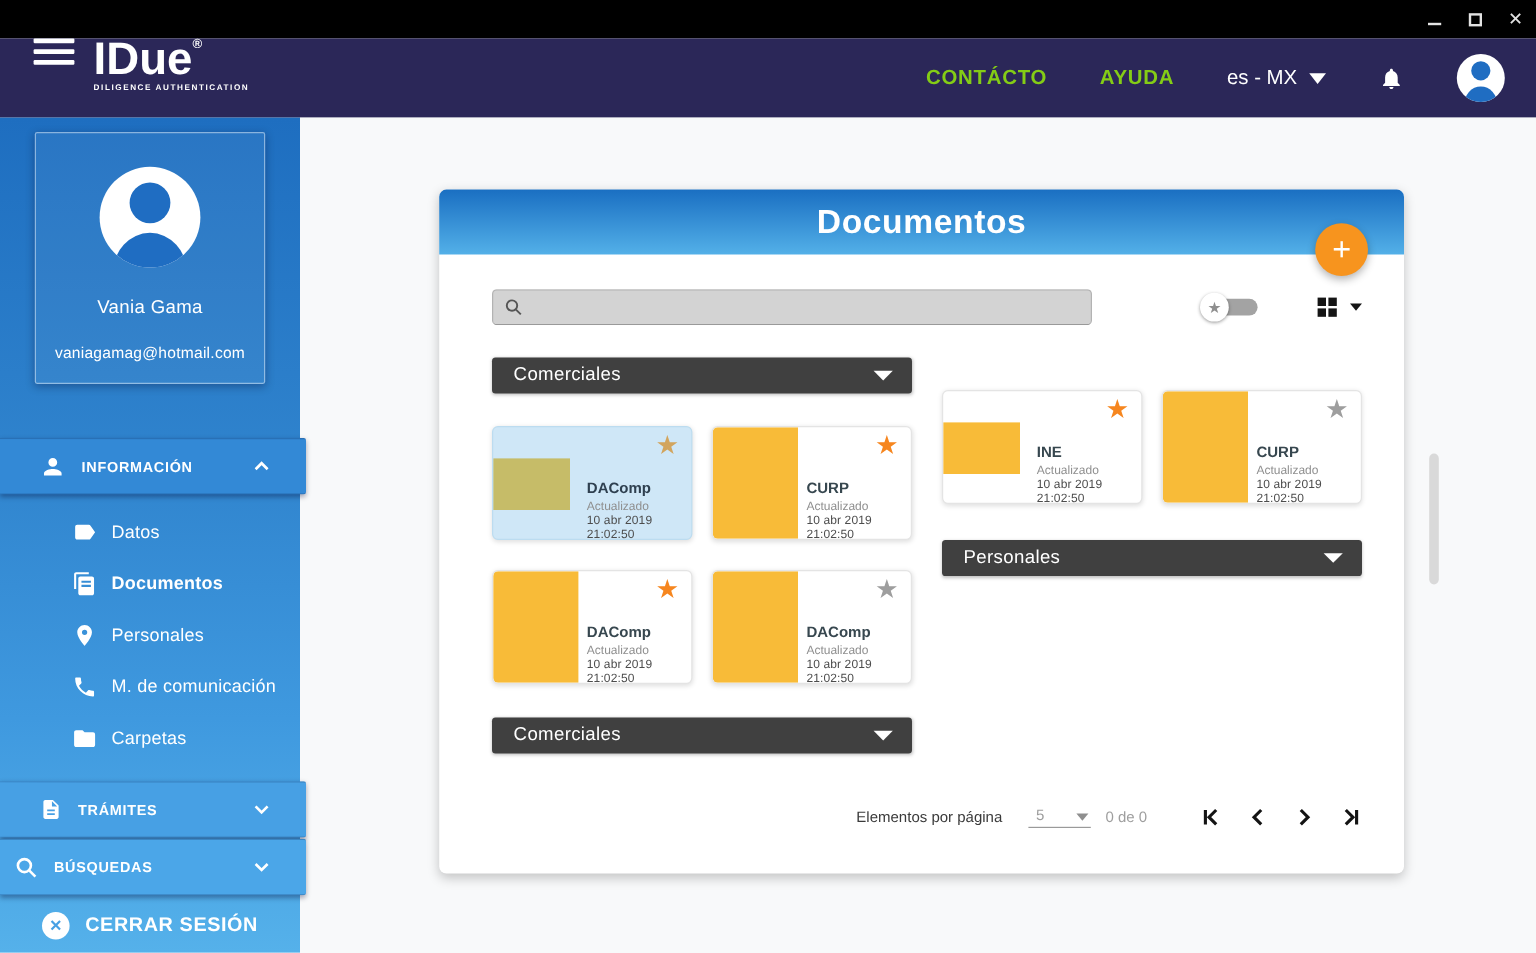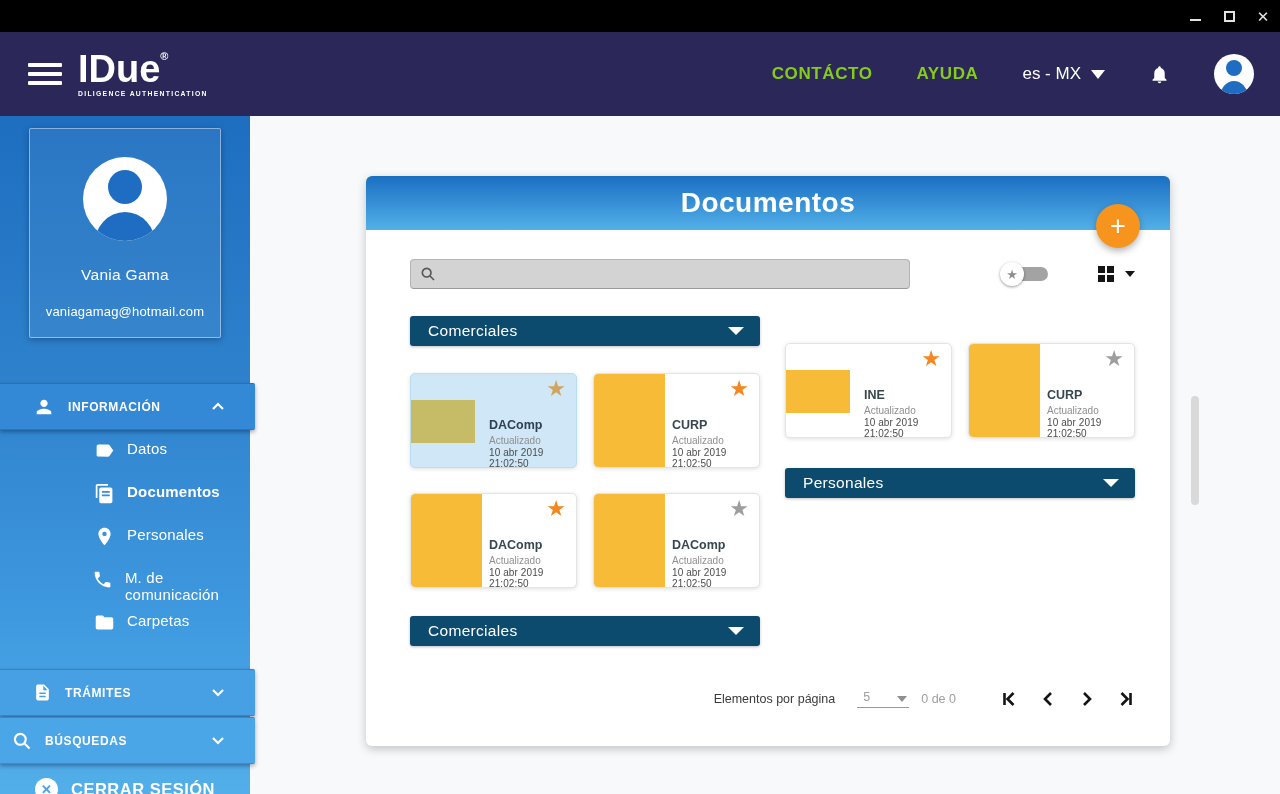--- a/index.html
+++ b/index.html
@@ -6,21 +6,21 @@
   html,body { width:1280px; height:794px; overflow:hidden; font-family:"Liberation Sans", sans-serif; background:#f8f9fa; }
 
   
   .titlebar { height:32px; background:#000; display:flex; align-items:center; justify-content:flex-end; gap:0; }
   .winbtn { width:34px; height:32px; display:flex; align-items:center; justify-content:center; cursor:pointer; }
   .win-min-glyph { width:11px; height:2px; background:#e3e3e3; margin-top:8px; }
   .win-max-glyph { width:11px; height:11px; border:2px solid #e3e3e3; }
   .win-close-glyph { color:#e3e3e3; font-size:15px; line-height:1; }
 
   
-  .appbar { height:84px; background:#2b2758; display:flex; align-items:center; padding:0 26px 0 28px; }
+  .appbar { height:66px; background:#2b2758; display:flex; padding:0 26px 0 28px; }
   .hamburger { width:34px; display:flex; flex-direction:column; gap:5px; cursor:pointer; }
   .hamburger i { display:block; height:4px; background:#fff; border-radius:1px; }
   .logo-block { margin-left:16px; color:#fff; }
   .logo-line { font-size:38px; font-weight:700; letter-spacing:0; line-height:0.95; }
   .logo-line sup { font-size:11px; vertical-align:top; line-height:1; }
   .logo-sub { font-size:6.8px; letter-spacing:1.3px; margin-top:2px; font-weight:700; }
   .appbar-right { margin-left:auto; display:flex; align-items:center; gap:44px; }
   .appbar-link { color:#84cc16; font-size:17px; font-weight:600; letter-spacing:0.6px; cursor:pointer; }
   .lang { display:flex; align-items:center; gap:10px; color:#fff; font-size:17px; font-weight:500; cursor:pointer; }
   .caret-down-white { width:0; height:0; border-left:7px solid transparent; border-right:7px solid transparent; border-top:9px solid #fff; }
@@ -47,21 +47,21 @@
   .band { height:47px; width:255px; display:flex; align-items:center; padding-left:33px; cursor:pointer;
           box-shadow:0 2px 4px rgba(0,0,40,0.35); border-top:1px solid rgba(10,40,90,0.25); border-bottom:1px solid rgba(10,40,90,0.2); border-radius:0 2px 2px 0; }
   .band-info { background:#3389d6; }
   .band-tram { background:#47a0e4; margin-top:8px; }
   .band-busq { background:#4ba6e8; margin-top:1px;padding-left:12px; }
   .band .blabel { color:#fff; font-size:12px; font-weight:700; letter-spacing:0.6px; margin-left:13px; }
   .band .chev { margin-left:auto; margin-right:30px; display:flex; }
   .band svg.bicon { flex:0 0 auto; }
 
   .subnav { padding:10px 0 6px; }
-  .subitem { height:43px; display:flex; padding-left:92px; cursor:pointer; color:#fff; }
+  .subitem { height:43px; display:flex; align-items:center; padding-left:58px; cursor:pointer; color:#fff; }
   .subitem .silabel { font-size:15px; margin-left:11px; letter-spacing:0.2px; }
   .subitem.active .silabel { font-weight:700; }
   .subitem .sicon { width:24px; display:flex; justify-content:center; }
 
   .logout { height:46px; display:flex; align-items:center; padding-left:35px; cursor:pointer; margin-top:2px; }
   .logout-icon { width:23px; height:23px; border-radius:50%; background:#fff; color:#47a0e4; display:flex; align-items:center; justify-content:center; font-size:13px; font-weight:700; }
   .logout-label { color:#fff; font-size:16.5px; font-weight:700; letter-spacing:0.5px; margin-left:13px; }
 
   
   .content { flex:1; background:#f8f9fa; position:relative; }
@@ -78,21 +78,21 @@
   .fav-toggle { position:relative; width:50px; height:24px; cursor:pointer; }
   .fav-track { position:absolute; left:15px; top:5px; width:33px; height:14px; border-radius:7px; background:#a3a3a3; }
   .fav-knob { position:absolute; left:0; top:0; width:24px; height:24px; border-radius:50%; background:#fff; box-shadow:0 1px 3px rgba(0,0,0,0.4); display:flex; align-items:center; justify-content:center; color:#8f8f8f; font-size:13px; }
   .viewmode { display:flex; align-items:center; gap:11px; cursor:pointer; }
   .grid-icon { display:grid; grid-template-columns:7px 7px; grid-template-rows:7px 7px; gap:2px; }
   .grid-icon i { background:#151515; }
   .caret-down-black { width:0; height:0; border-left:5px solid transparent; border-right:5px solid transparent; border-top:6px solid #151515; }
 
   .cols { display:flex; gap:25px; padding:27px 35px 0 44px; }
   .col { width:350px; display:flex; flex-direction:column; }
-  .gbar { height:30px; background:#0c4a6e; border-radius:3px; display:flex; align-items:center; padding:0 16px 0 18px; cursor:pointer; box-shadow:0 1px 3px rgba(0,0,0,0.25); }
+  .gbar { height:30px; background:#404040; border-radius:3px; display:flex; align-items:center; padding:0 16px 0 18px; cursor:pointer; box-shadow:0 1px 3px rgba(0,0,0,0.25); }
   .gbar .glabel { color:#fff; font-size:15.5px; font-weight:500; letter-spacing:0.3px; }
   .gbar .caret-down-white { margin-left:auto; border-left-width:8px; border-right-width:8px; border-top-width:8px; }
   .cardrow { display:flex; gap:16px; margin-top:27px; }
   .cardrow.r2 { margin-top:25px; }
   .gbar.mt-b { margin-top:28px; }
   .gbar.mt-p { margin-top:30px; }
 
   .docitem { position:relative; width:167px; height:95px; background:#fff; border:1px solid #e4e4e4; border-radius:5px; box-shadow:0 1px 4px rgba(0,0,0,0.13); cursor:pointer; overflow:hidden; }
   .docitem.selected { background:#cfe7f7; border-color:#bcdcf0; }
   .thumb { position:absolute; background:#f8bb38; }

